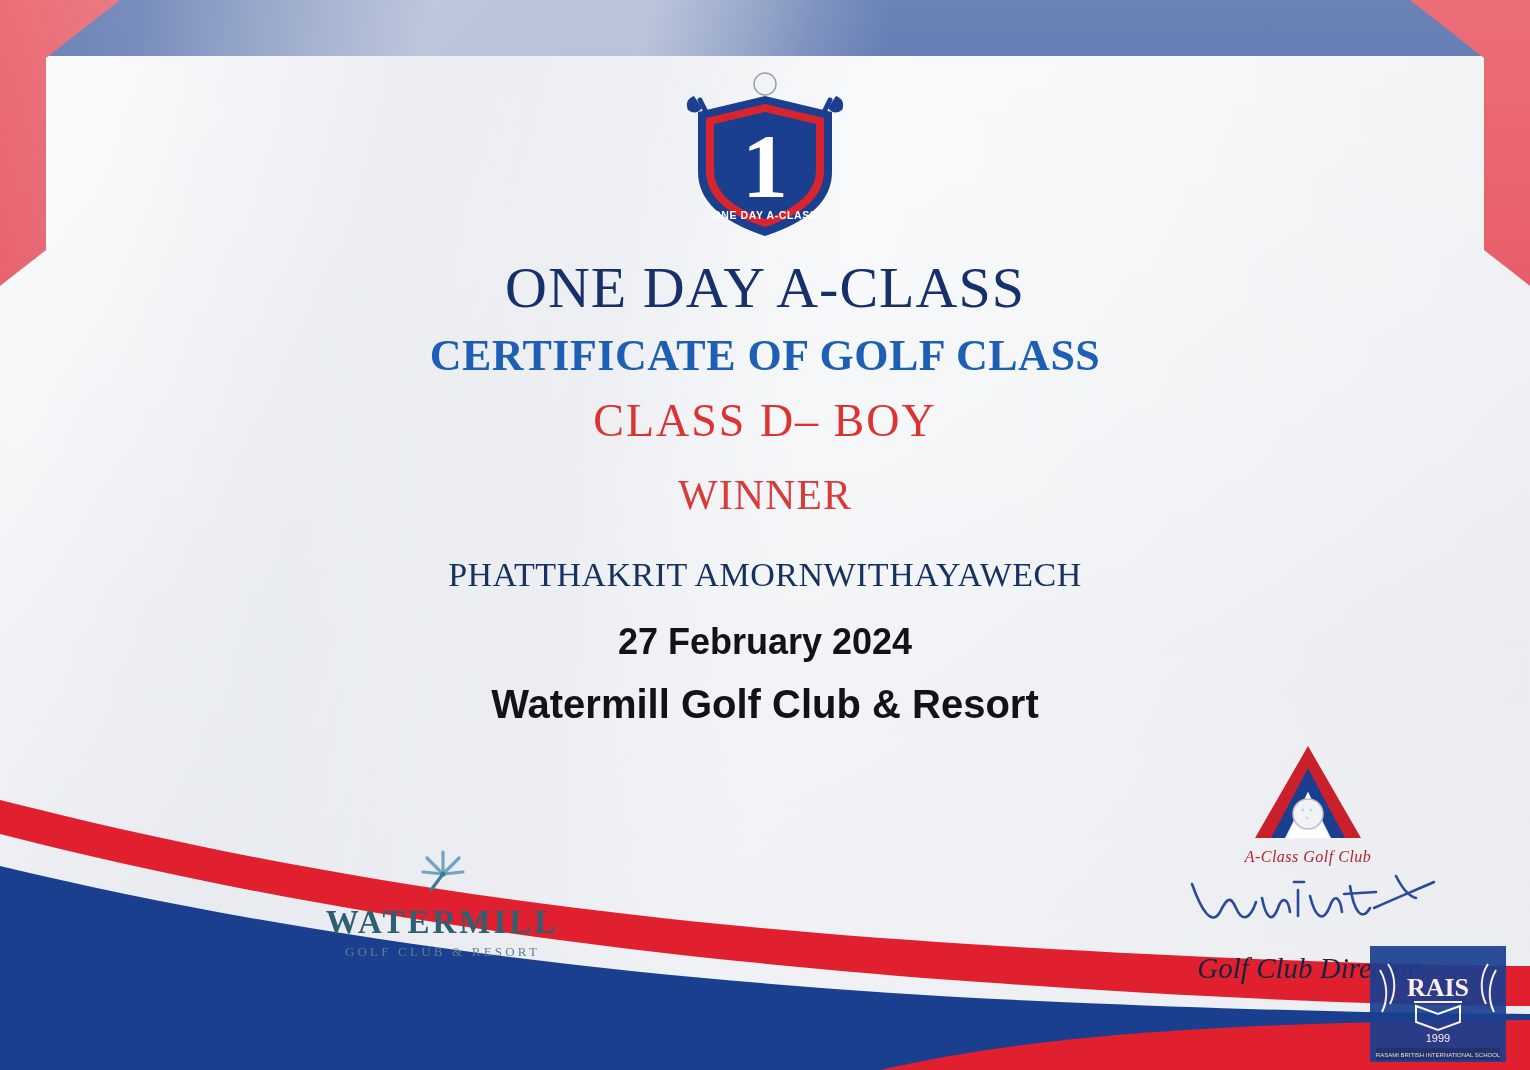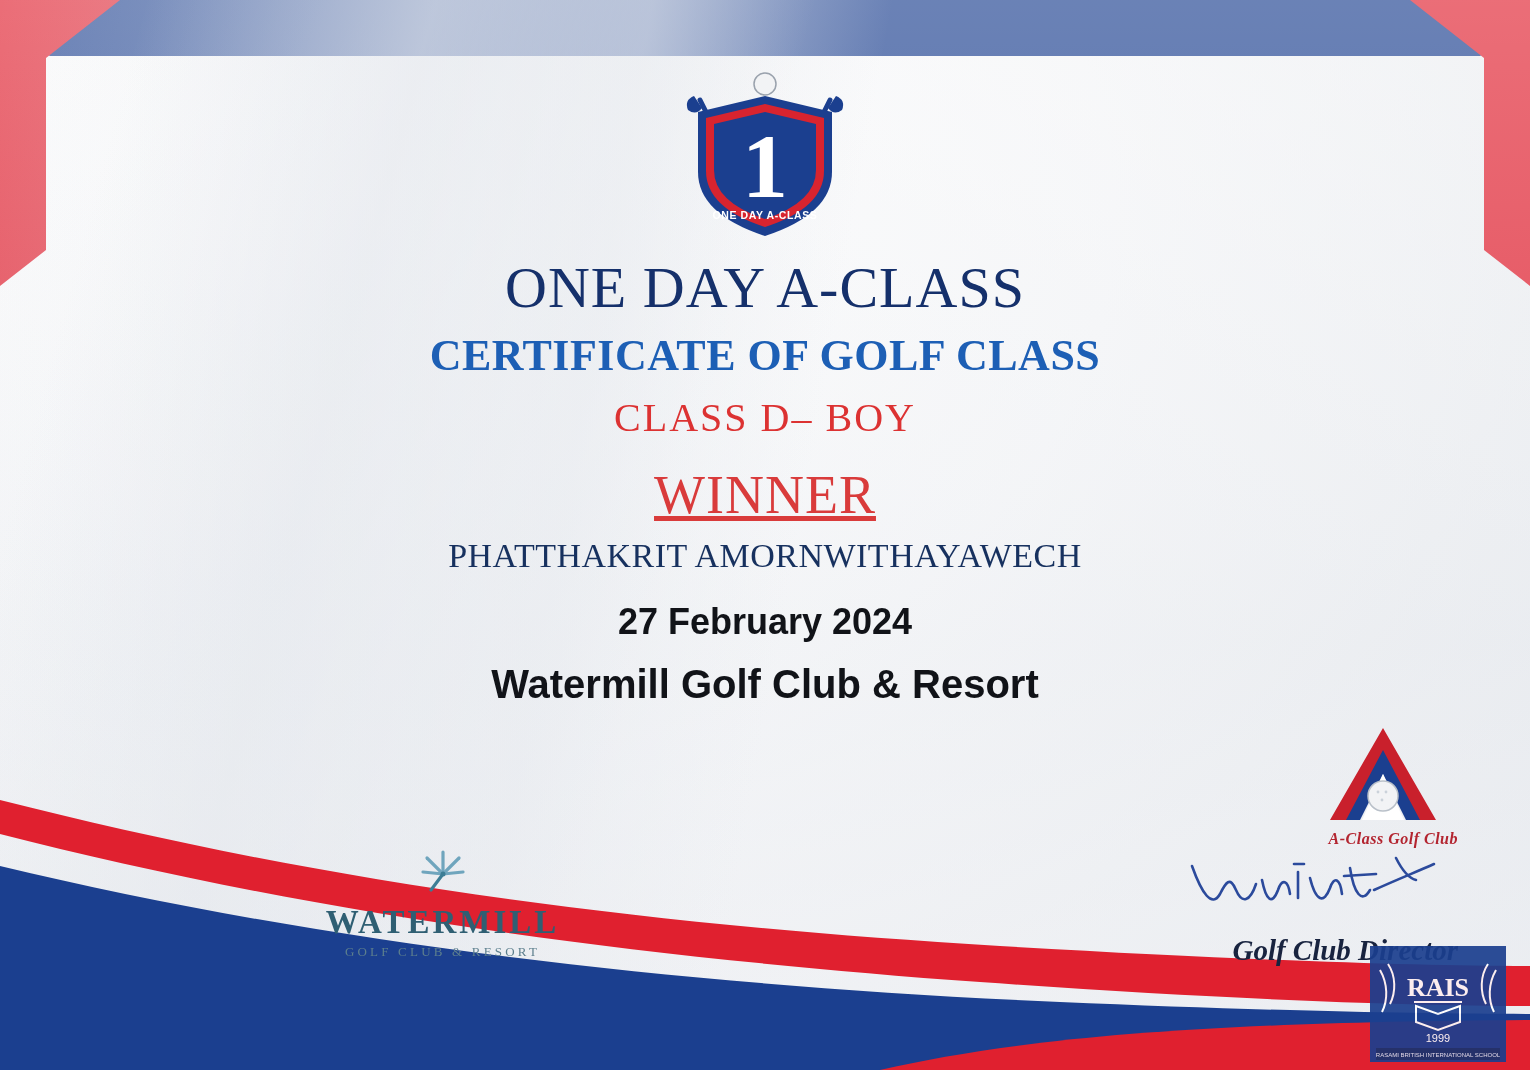--- a/index.html
+++ b/index.html
@@ -83,34 +83,33 @@
   .line-subtitle {
     font-family: "Liberation Serif", serif;
     font-size: 44px;
     color: #1d5fb5;
     letter-spacing: 0.5px;
     margin: 0 0 18px 0;
     line-height: 1.05;
   }
   .line-class {
     font-family: "Liberation Serif", serif;
-    font-size: 40px;
+    font-size: 46px;
     color: #dc3232;
     letter-spacing: 2px;
     margin: 0 0 28px 0;
     line-height: 1.05;
   }
   .line-rank {
     font-family: "Liberation Serif", serif;
-    font-size: 54px;
+    font-size: 42px;
     color: #d93b3b;
     letter-spacing: 1px;
-    margin: 0 0 14px 0;
-    line-height: 1.05;
-    text-decoration: underline;
+    margin: 0 0 40px 0;
+    line-height: 1.05;
   }
   .line-name {
     font-family: "Liberation Serif", serif;
     font-size: 34px;
     color: #17315f;
     letter-spacing: 0.5px;
     margin: 0 0 30px 0;
     line-height: 1.05;
     text-align: center;
   }
@@ -166,24 +165,23 @@
     font-size: 13px;
     letter-spacing: 3.2px;
     color: #5d7f8d;
     margin-top: 5px;
   }
 
   
   .director-block {
     position: absolute;
     right: 72px;
-    top: 722px;
+    top: 740px;
     width: 300px;
-    text-align: right;
-    font-weight: bold;
+    text-align: center;
   }
   .aclass-logo {
     width: 150px;
     height: 110px;
     margin: 0 auto;
     position: relative;
   }
   .aclass-caption {
     font-family: "Liberation Serif", serif;
     font-style: italic;

